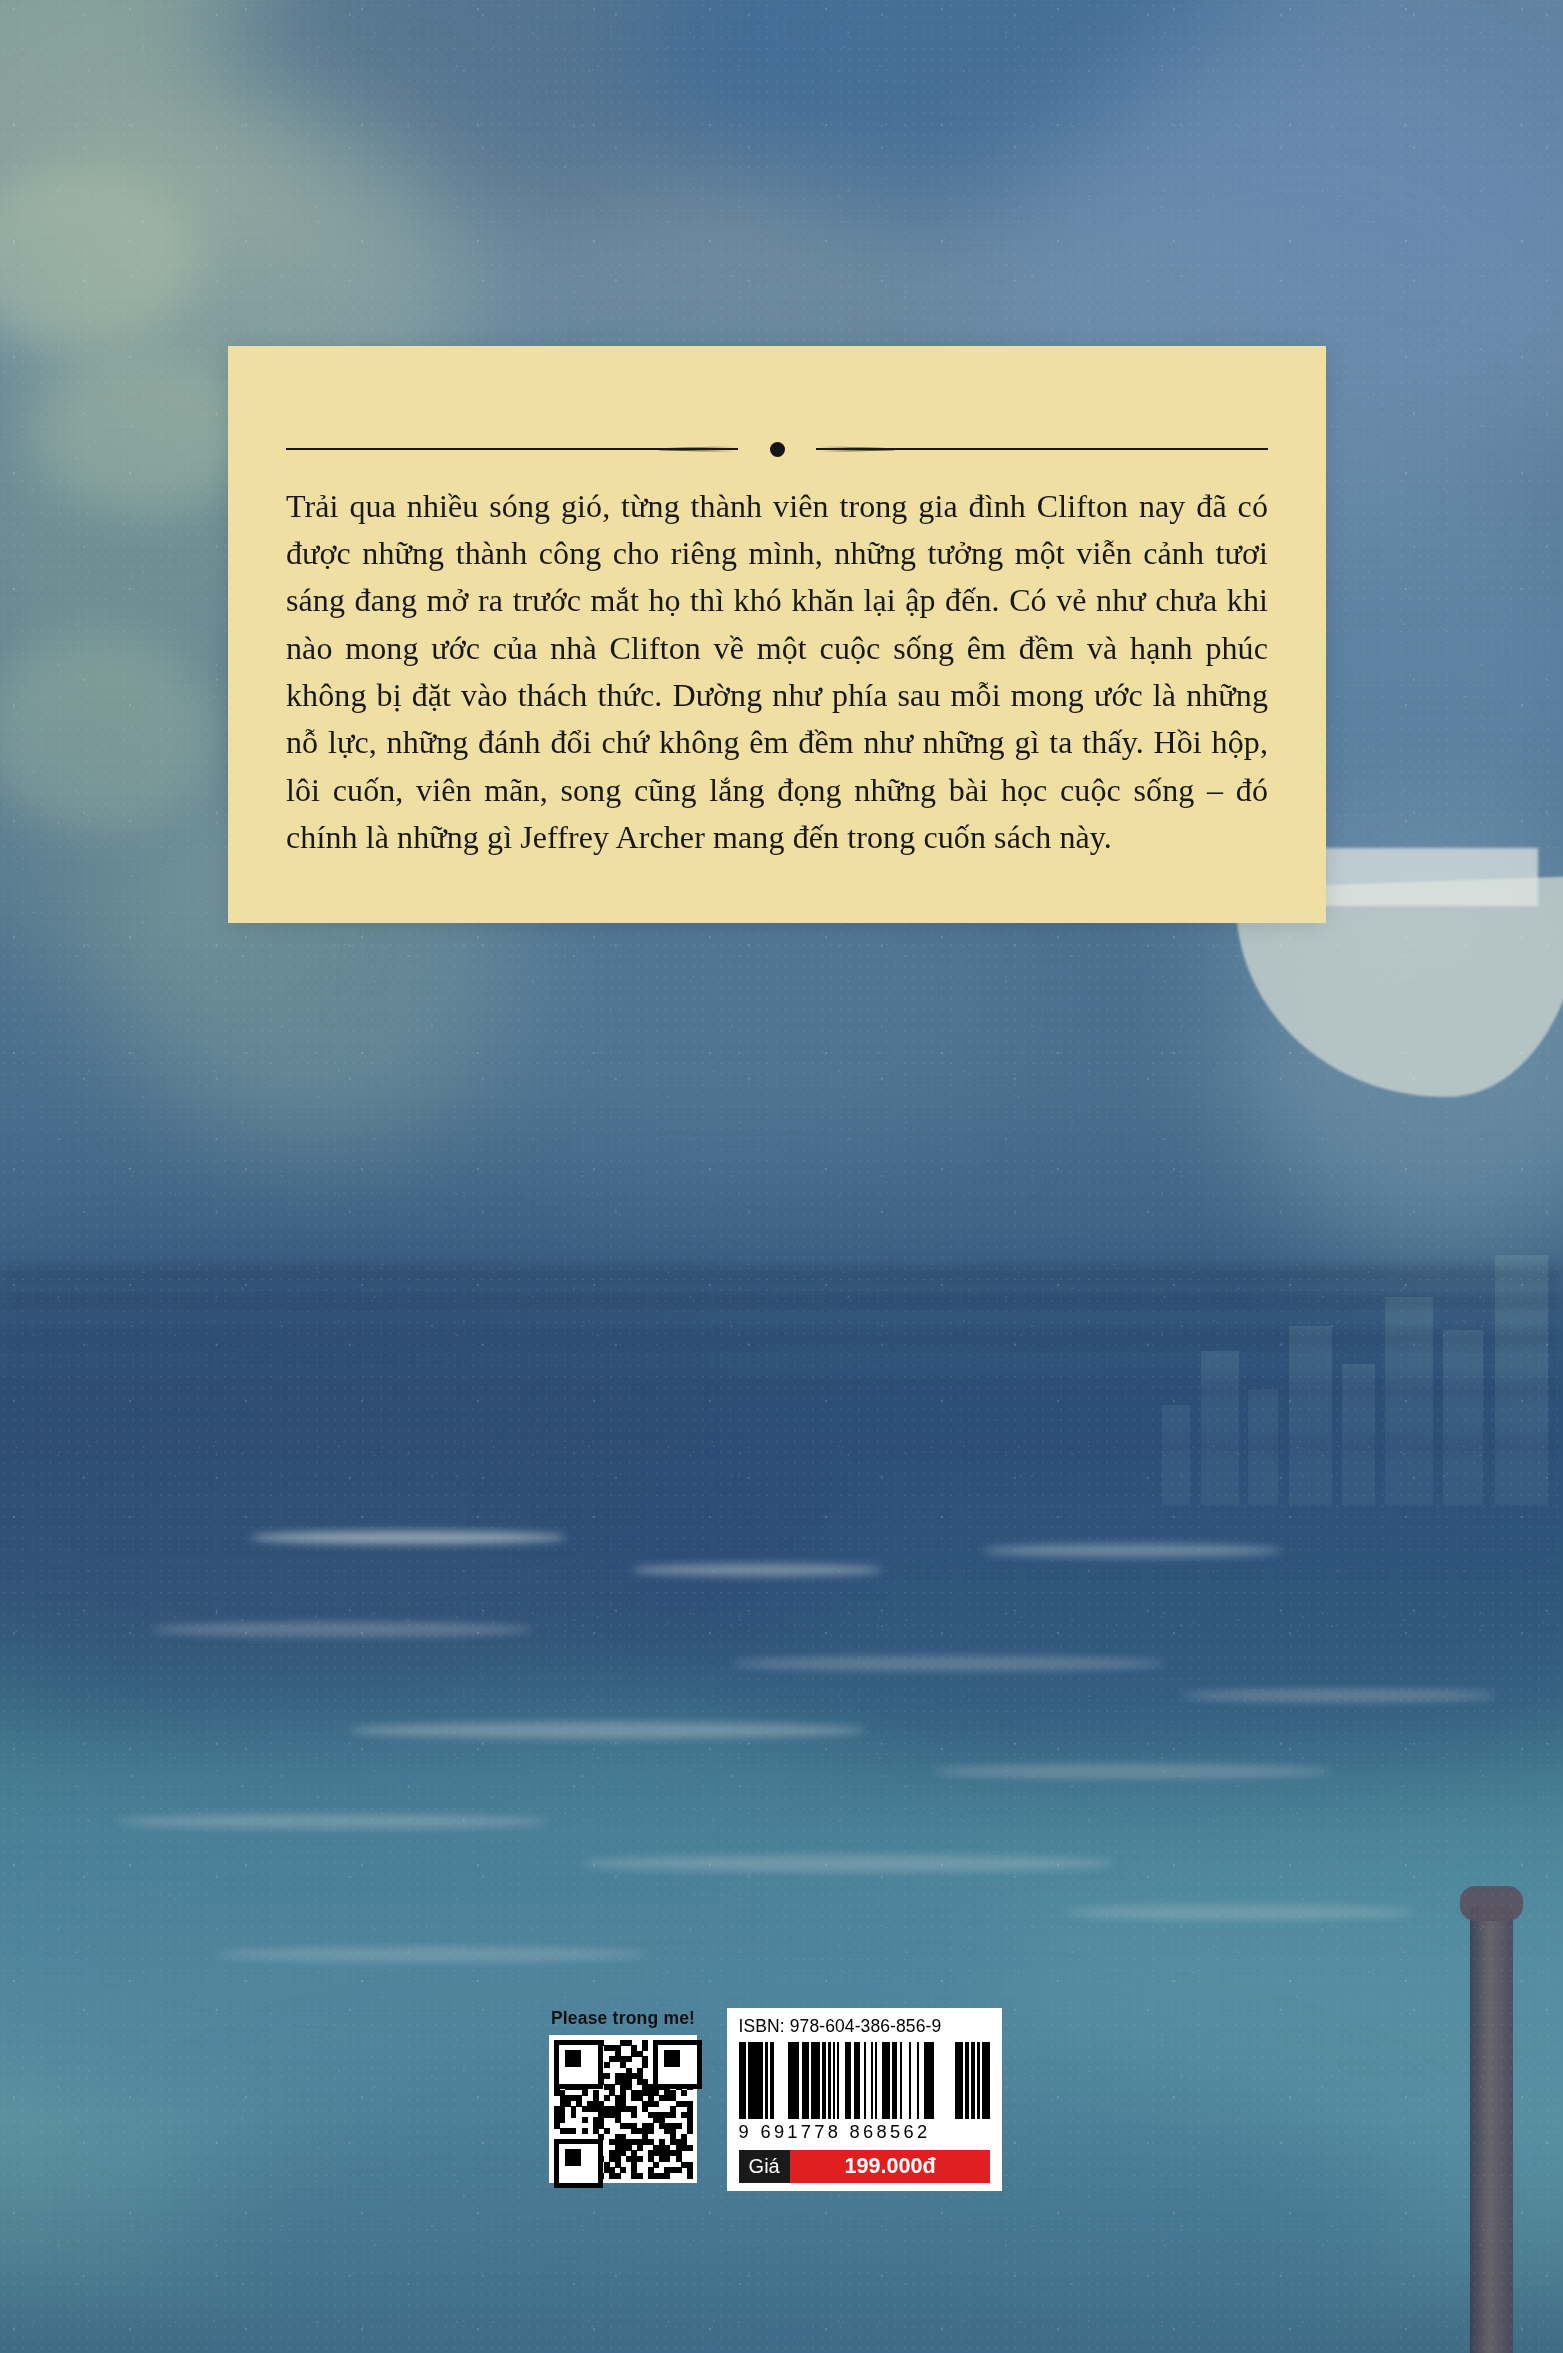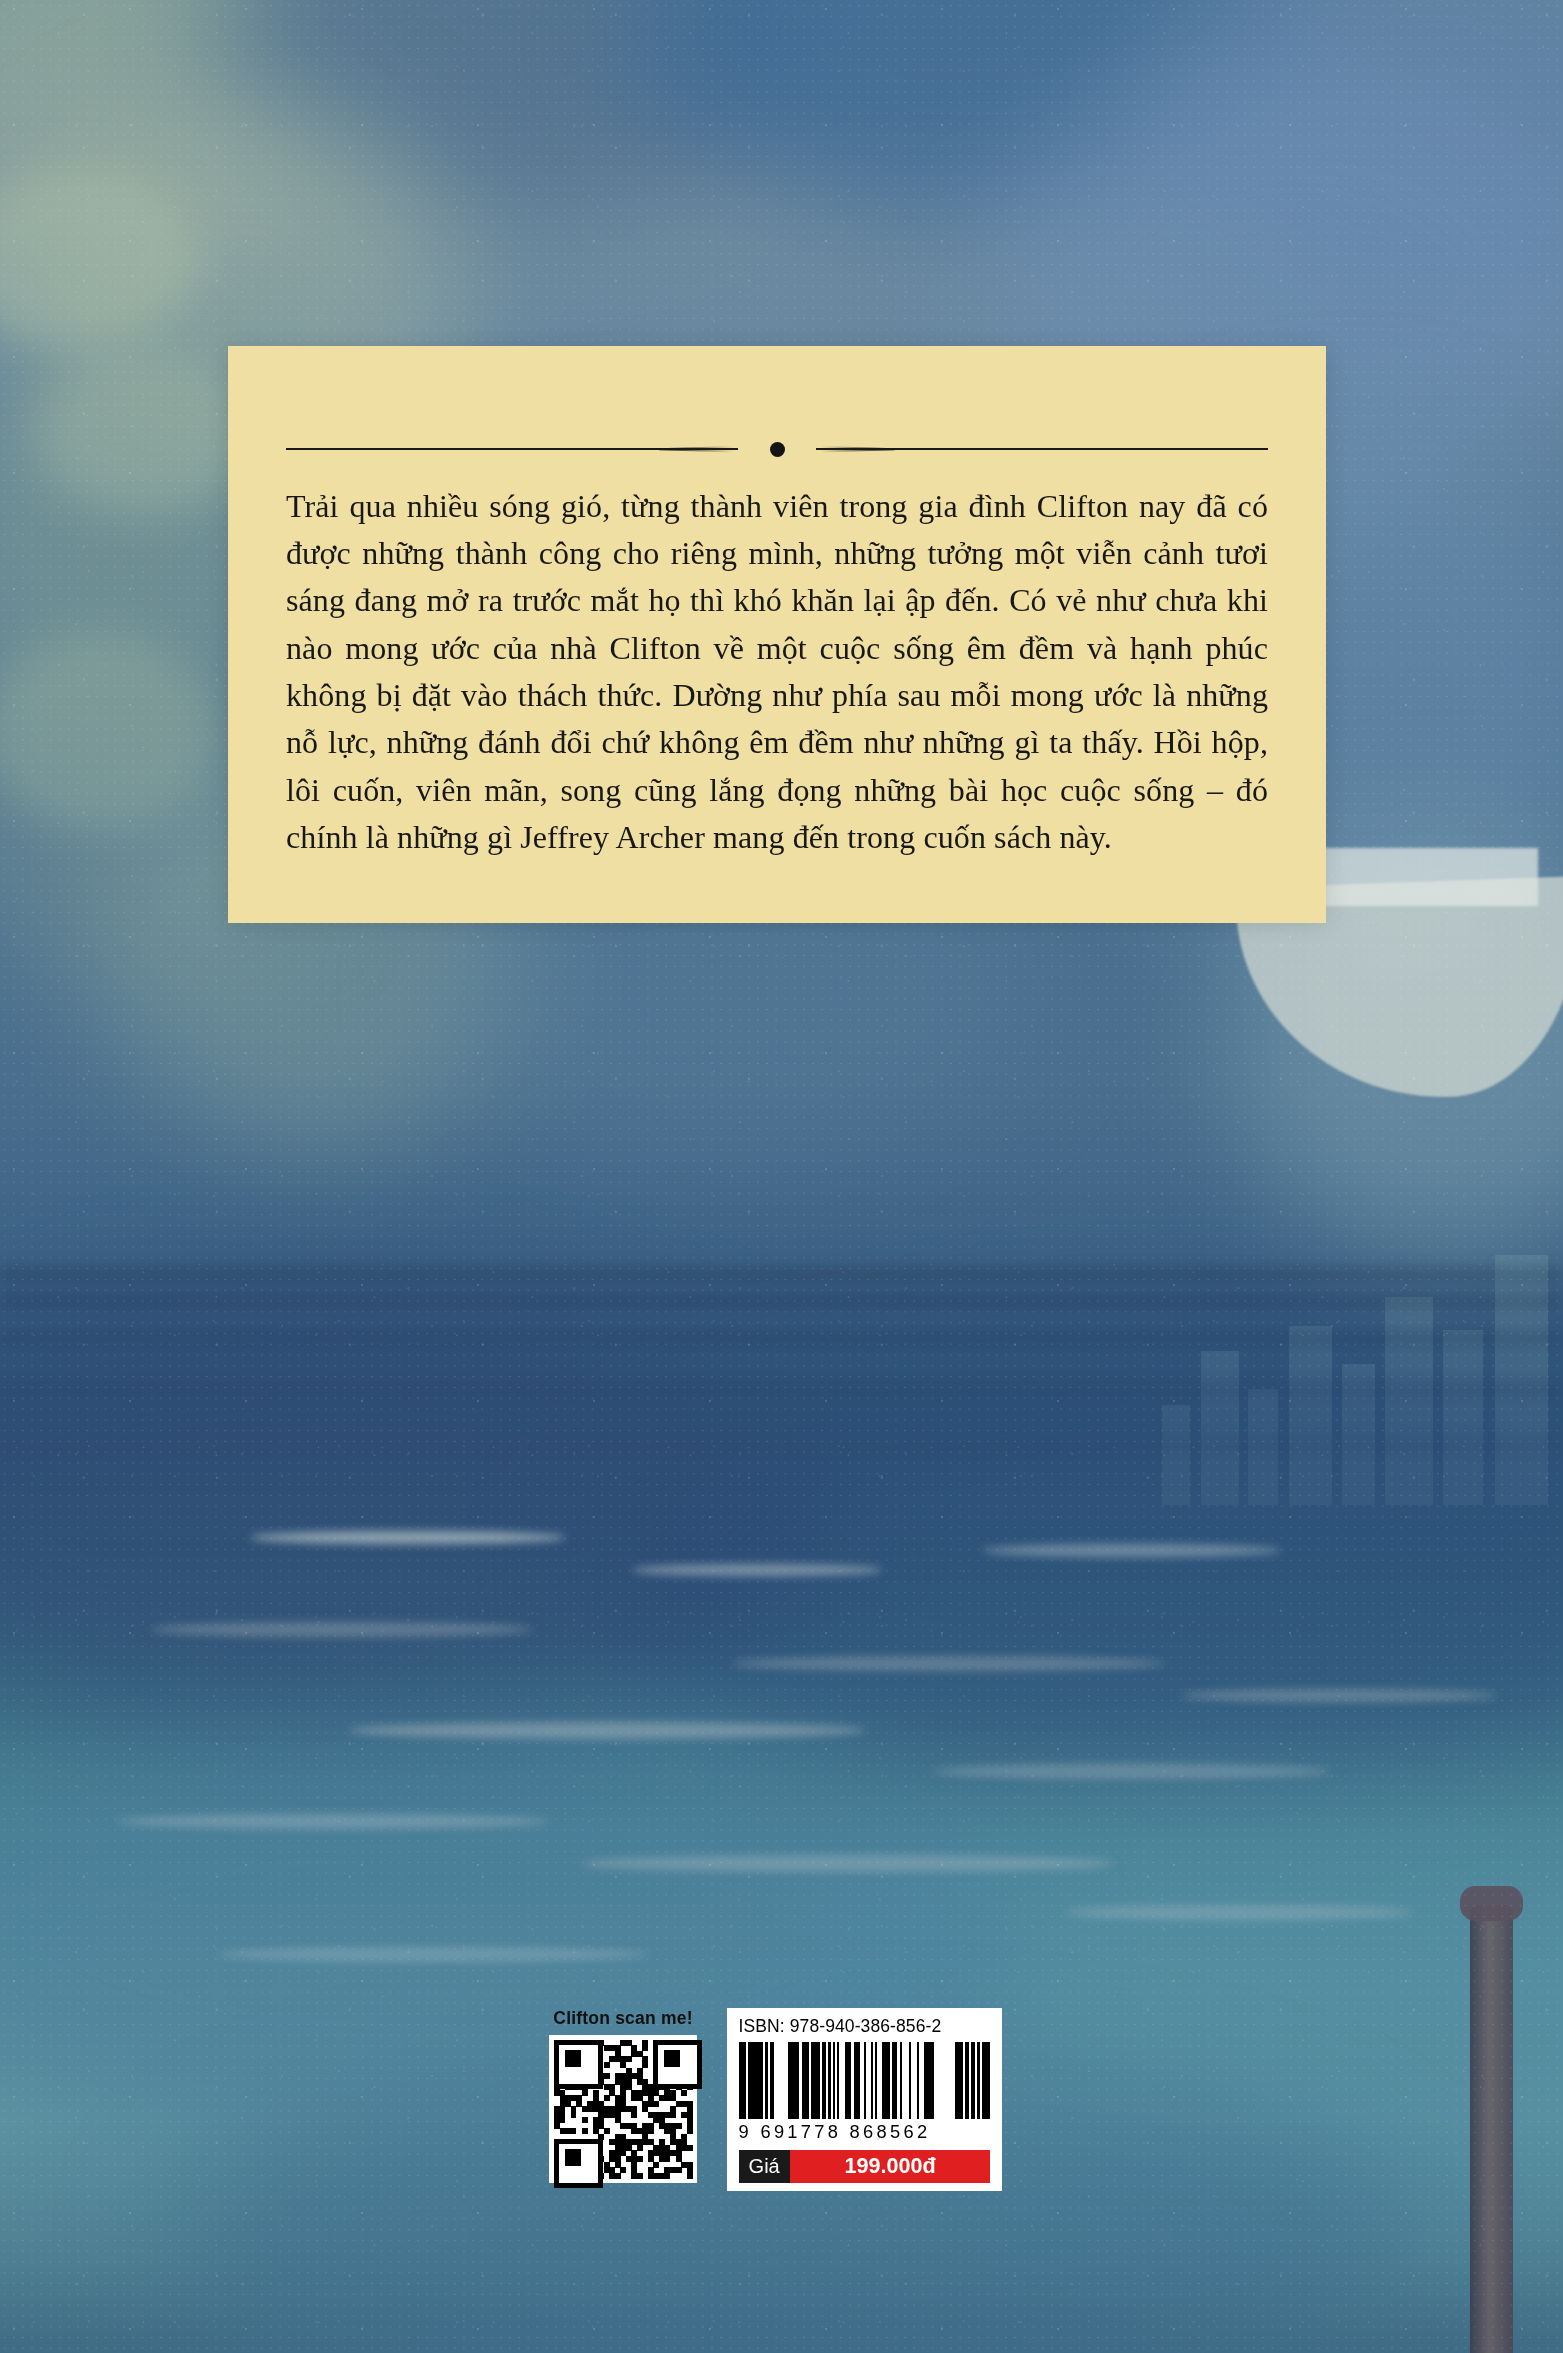--- a/index.html
+++ b/index.html
@@ -388,21 +388,21 @@
       <div class="taper-r"></div>
       <div class="dot"></div>
     </div>
 
     <p class="body">Trải qua nhiều sóng gió, từng thành viên trong gia đình Clifton nay đã có được những thành công cho riêng mình, những tưởng một viễn cảnh tươi sáng đang mở ra trước mắt họ thì khó khăn lại ập đến. Có vẻ như chưa khi nào mong ước của nhà Clifton về một cuộc sống êm đềm và hạnh phúc không bị đặt vào thách thức. Dường như phía sau mỗi mong ước là những nỗ lực, những đánh đổi chứ không êm đềm như những gì ta thấy. Hồi hộp, lôi cuốn, viên mãn, song cũng lắng đọng những bài học cuộc sống – đó chính là những gì Jeffrey Archer mang đến trong cuốn sách này.</p>
   </div>
 
   <div class="bottom-row">
 
     <div class="qr-block">
-      <div class="qr-caption">Clifton scan me!</div>
+      <div class="qr-caption">Please trong me!</div>
       <div class="qr">
         <div class="qr-inner" id="qr-inner">
             <div class="qr-cell" style="left: 44px; top: 0px; width: 5.8px; height: 5.8px;"></div>
             <div class="qr-cell" style="left: 66px; top: 0px; width: 5.8px; height: 5.8px;"></div>
             <div class="qr-cell" style="left: 72px; top: 0px; width: 5.8px; height: 5.8px;"></div>
             <div class="qr-cell" style="left: 88px; top: 0px; width: 5.8px; height: 5.8px;"></div>
             <div class="qr-cell" style="left: 50px; top: 5.5px; width: 5.8px; height: 5.8px;"></div>
             <div class="qr-cell" style="left: 55px; top: 5.5px; width: 5.8px; height: 5.8px;"></div>
             <div class="qr-cell" style="left: 61px; top: 5.5px; width: 5.8px; height: 5.8px;"></div>
             <div class="qr-cell" style="left: 77px; top: 5.5px; width: 5.8px; height: 5.8px;"></div>
@@ -637,21 +637,21 @@
               <i style="left: 5.5px; top: 5.5px; width: 16.6px; height: 16.6px;"></i>
             </div>
             <div class="finder" style="left: 0px; top: 99px; width: 39px; height: 39px; border-width: 5.5px;">
               <i style="left: 5.5px; top: 5.5px; width: 16.6px; height: 16.6px;"></i>
             </div>
           </div>
       </div>
     </div>
 
     <div class="barcode-block">
-      <div class="isbn-text">ISBN: 978-940-386-856-2</div>
+      <div class="isbn-text">ISBN: 978-604-386-856-9</div>
       <div class="bars" id="bars">
           <div class="bar" style="width: 4.2px; background: rgb(0, 0, 0);"></div>
           <div class="bar" style="width: 4.2px; background: rgb(0, 0, 0);"></div>
           <div class="bar" style="width: 2.5px; background: transparent;"></div>
           <div class="bar" style="width: 4.2px; background: rgb(0, 0, 0);"></div>
           <div class="bar" style="width: 4.2px; background: rgb(0, 0, 0);"></div>
           <div class="bar" style="width: 4.2px; background: rgb(0, 0, 0);"></div>
           <div class="bar" style="width: 4.2px; background: rgb(0, 0, 0);"></div>
           <div class="bar" style="width: 2.5px; background: transparent;"></div>
           <div class="bar" style="width: 2.5px; background: rgb(0, 0, 0);"></div>

